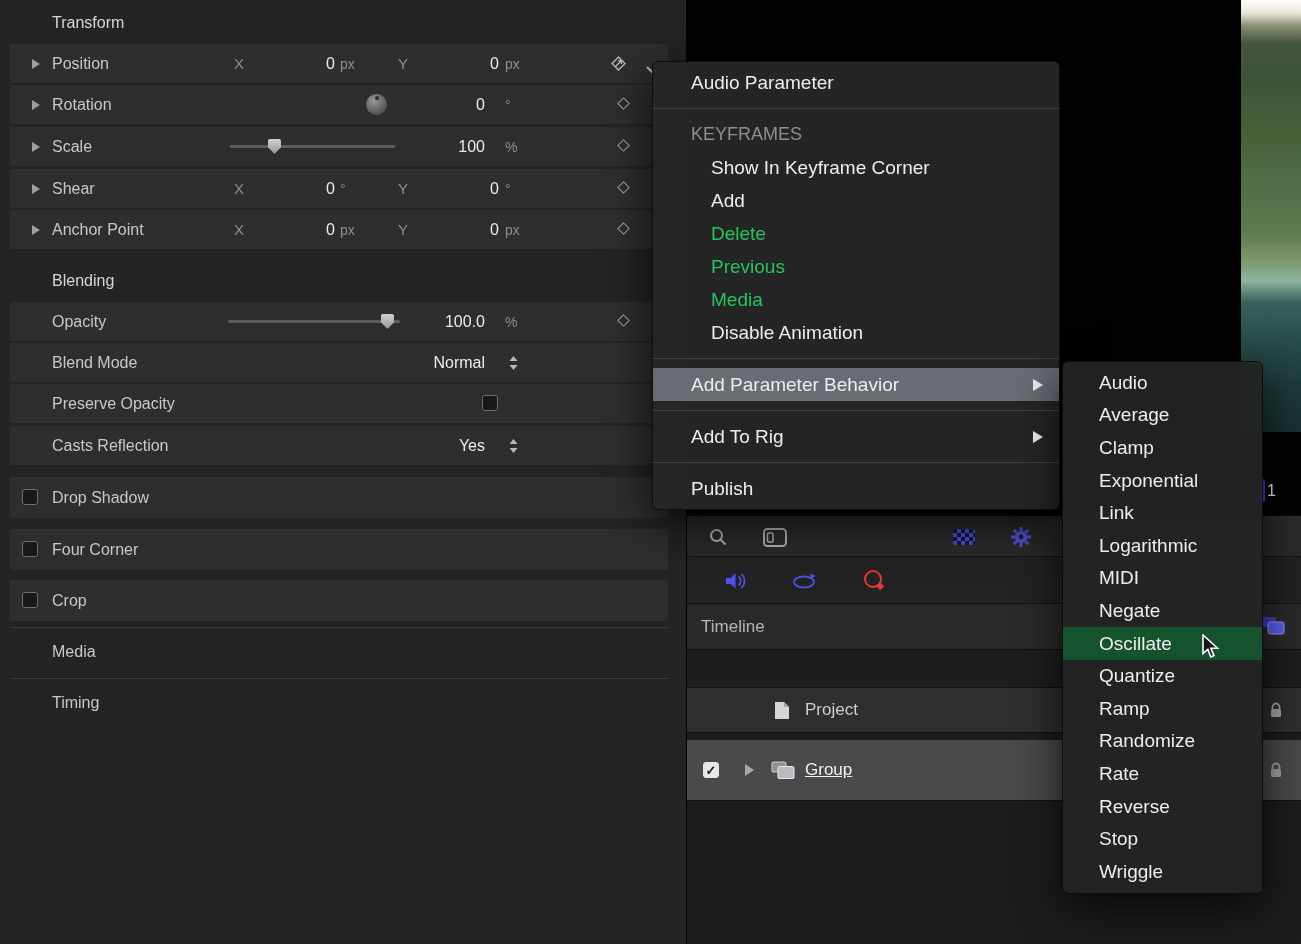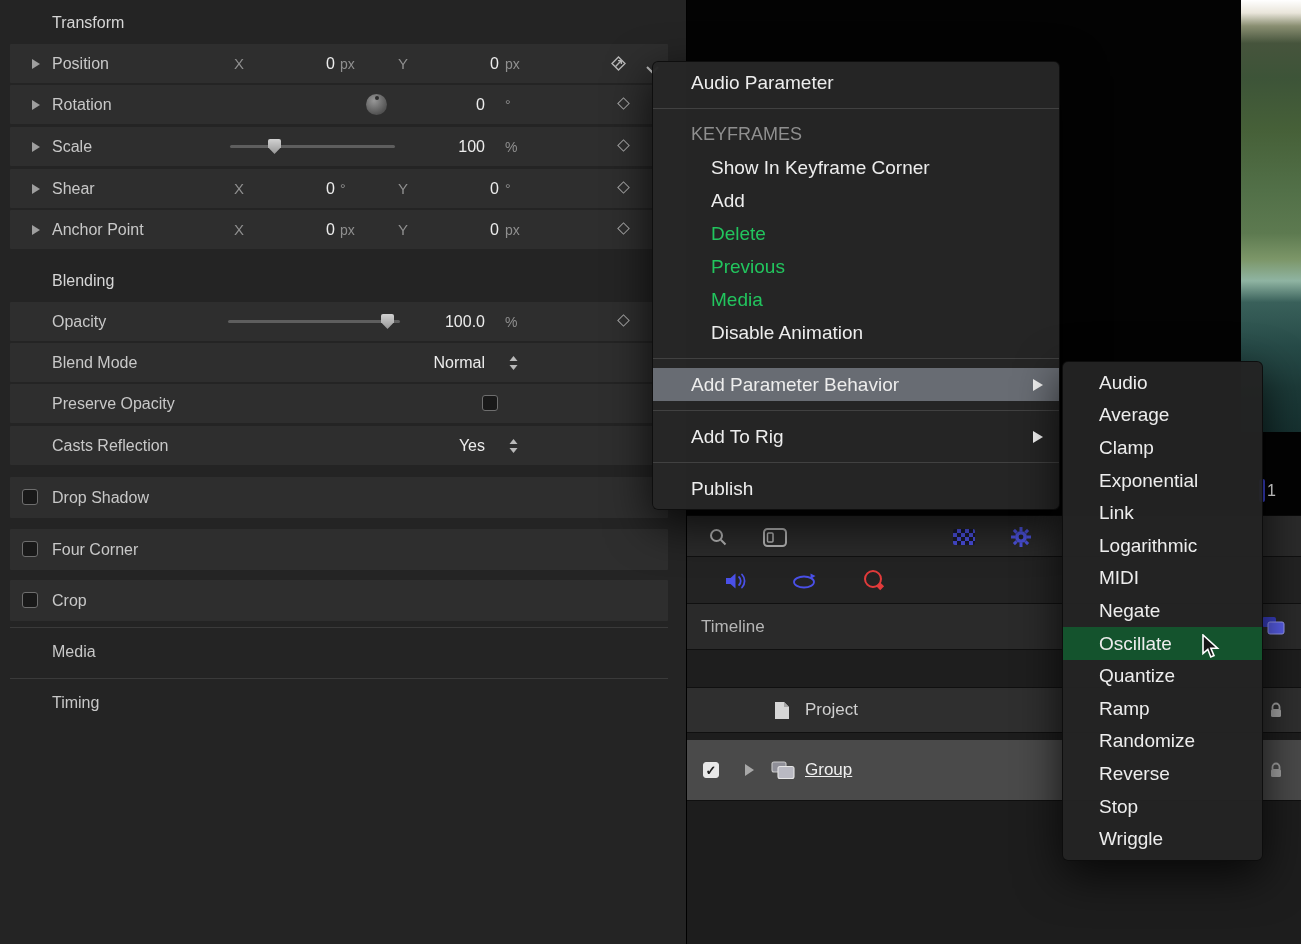--- a/index.html
+++ b/index.html
@@ -415,20 +415,23 @@
     <div class="sm-item">
         <span>Quantize</span>
       </div>
     <div class="sm-item">
         <span>Ramp</span>
       </div>
     <div class="sm-item">
         <span>Randomize</span>
       </div>
     <div class="sm-item">
+        <span>Rate</span>
+      </div>
+    <div class="sm-item">
         <span>Reverse</span>
       </div>
     <div class="sm-item">
         <span>Stop</span>
       </div>
     <div class="sm-item">
         <span>Wriggle</span>
       </div>
   </div>
 

